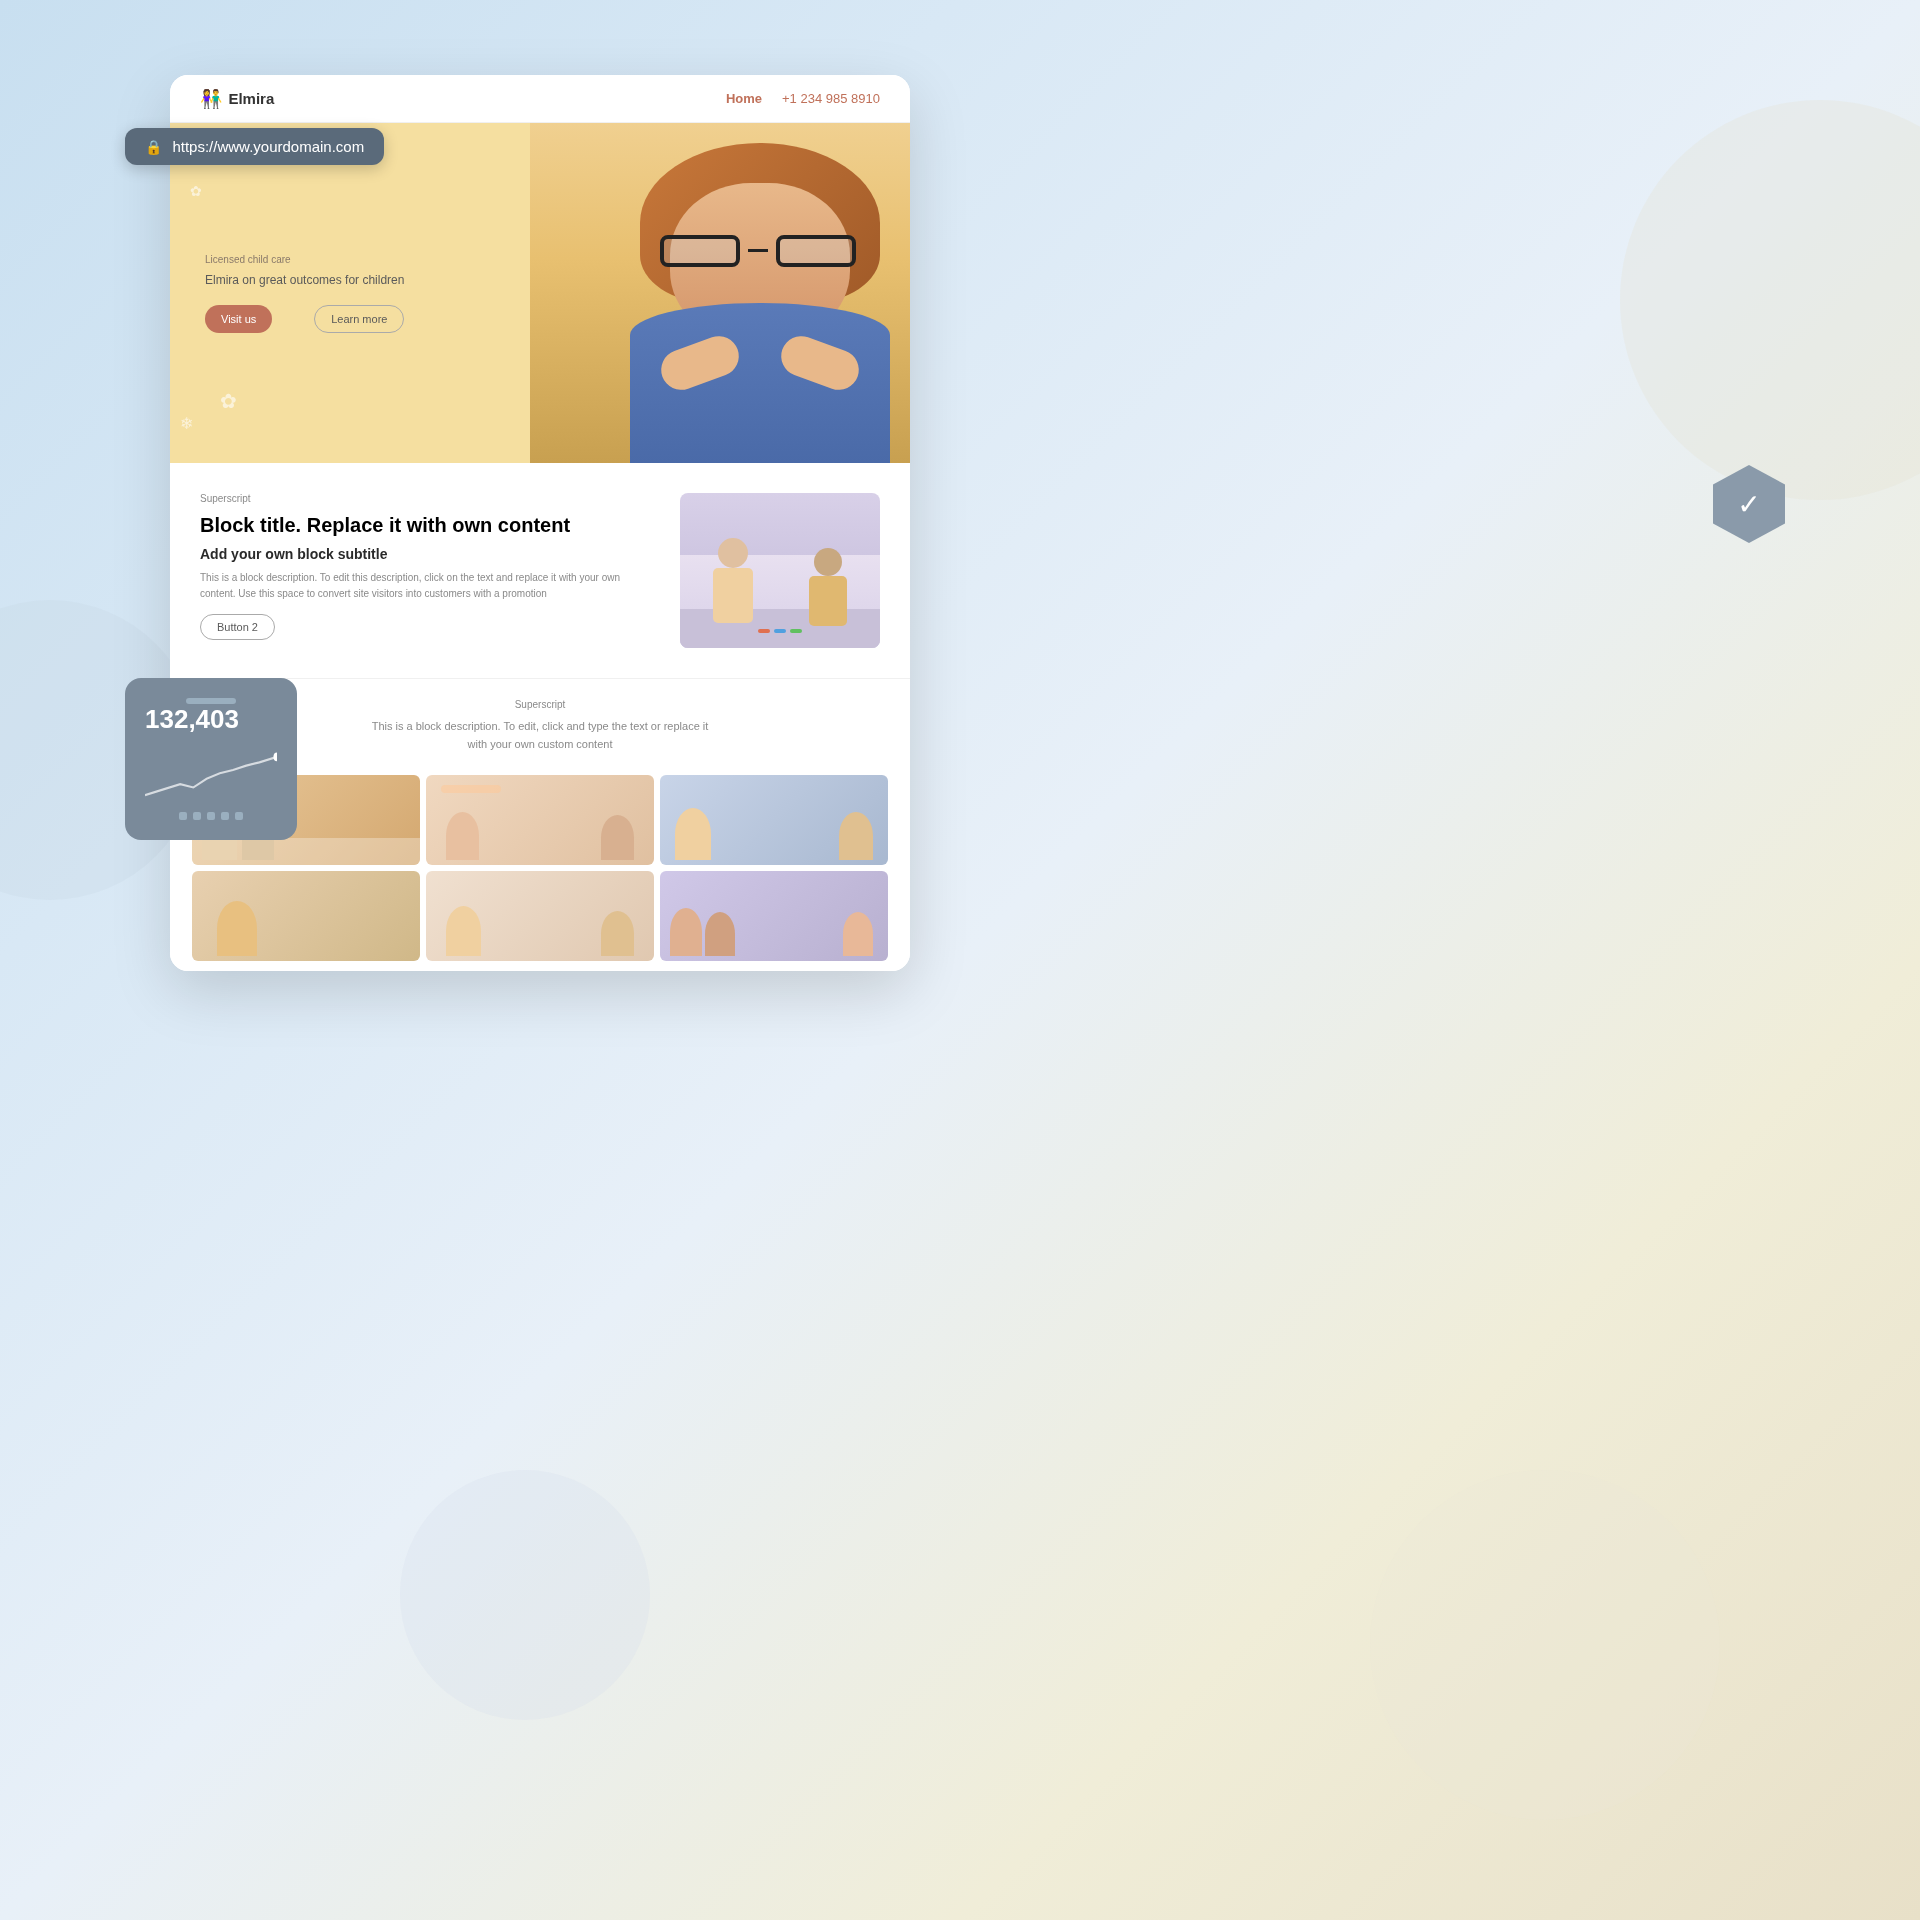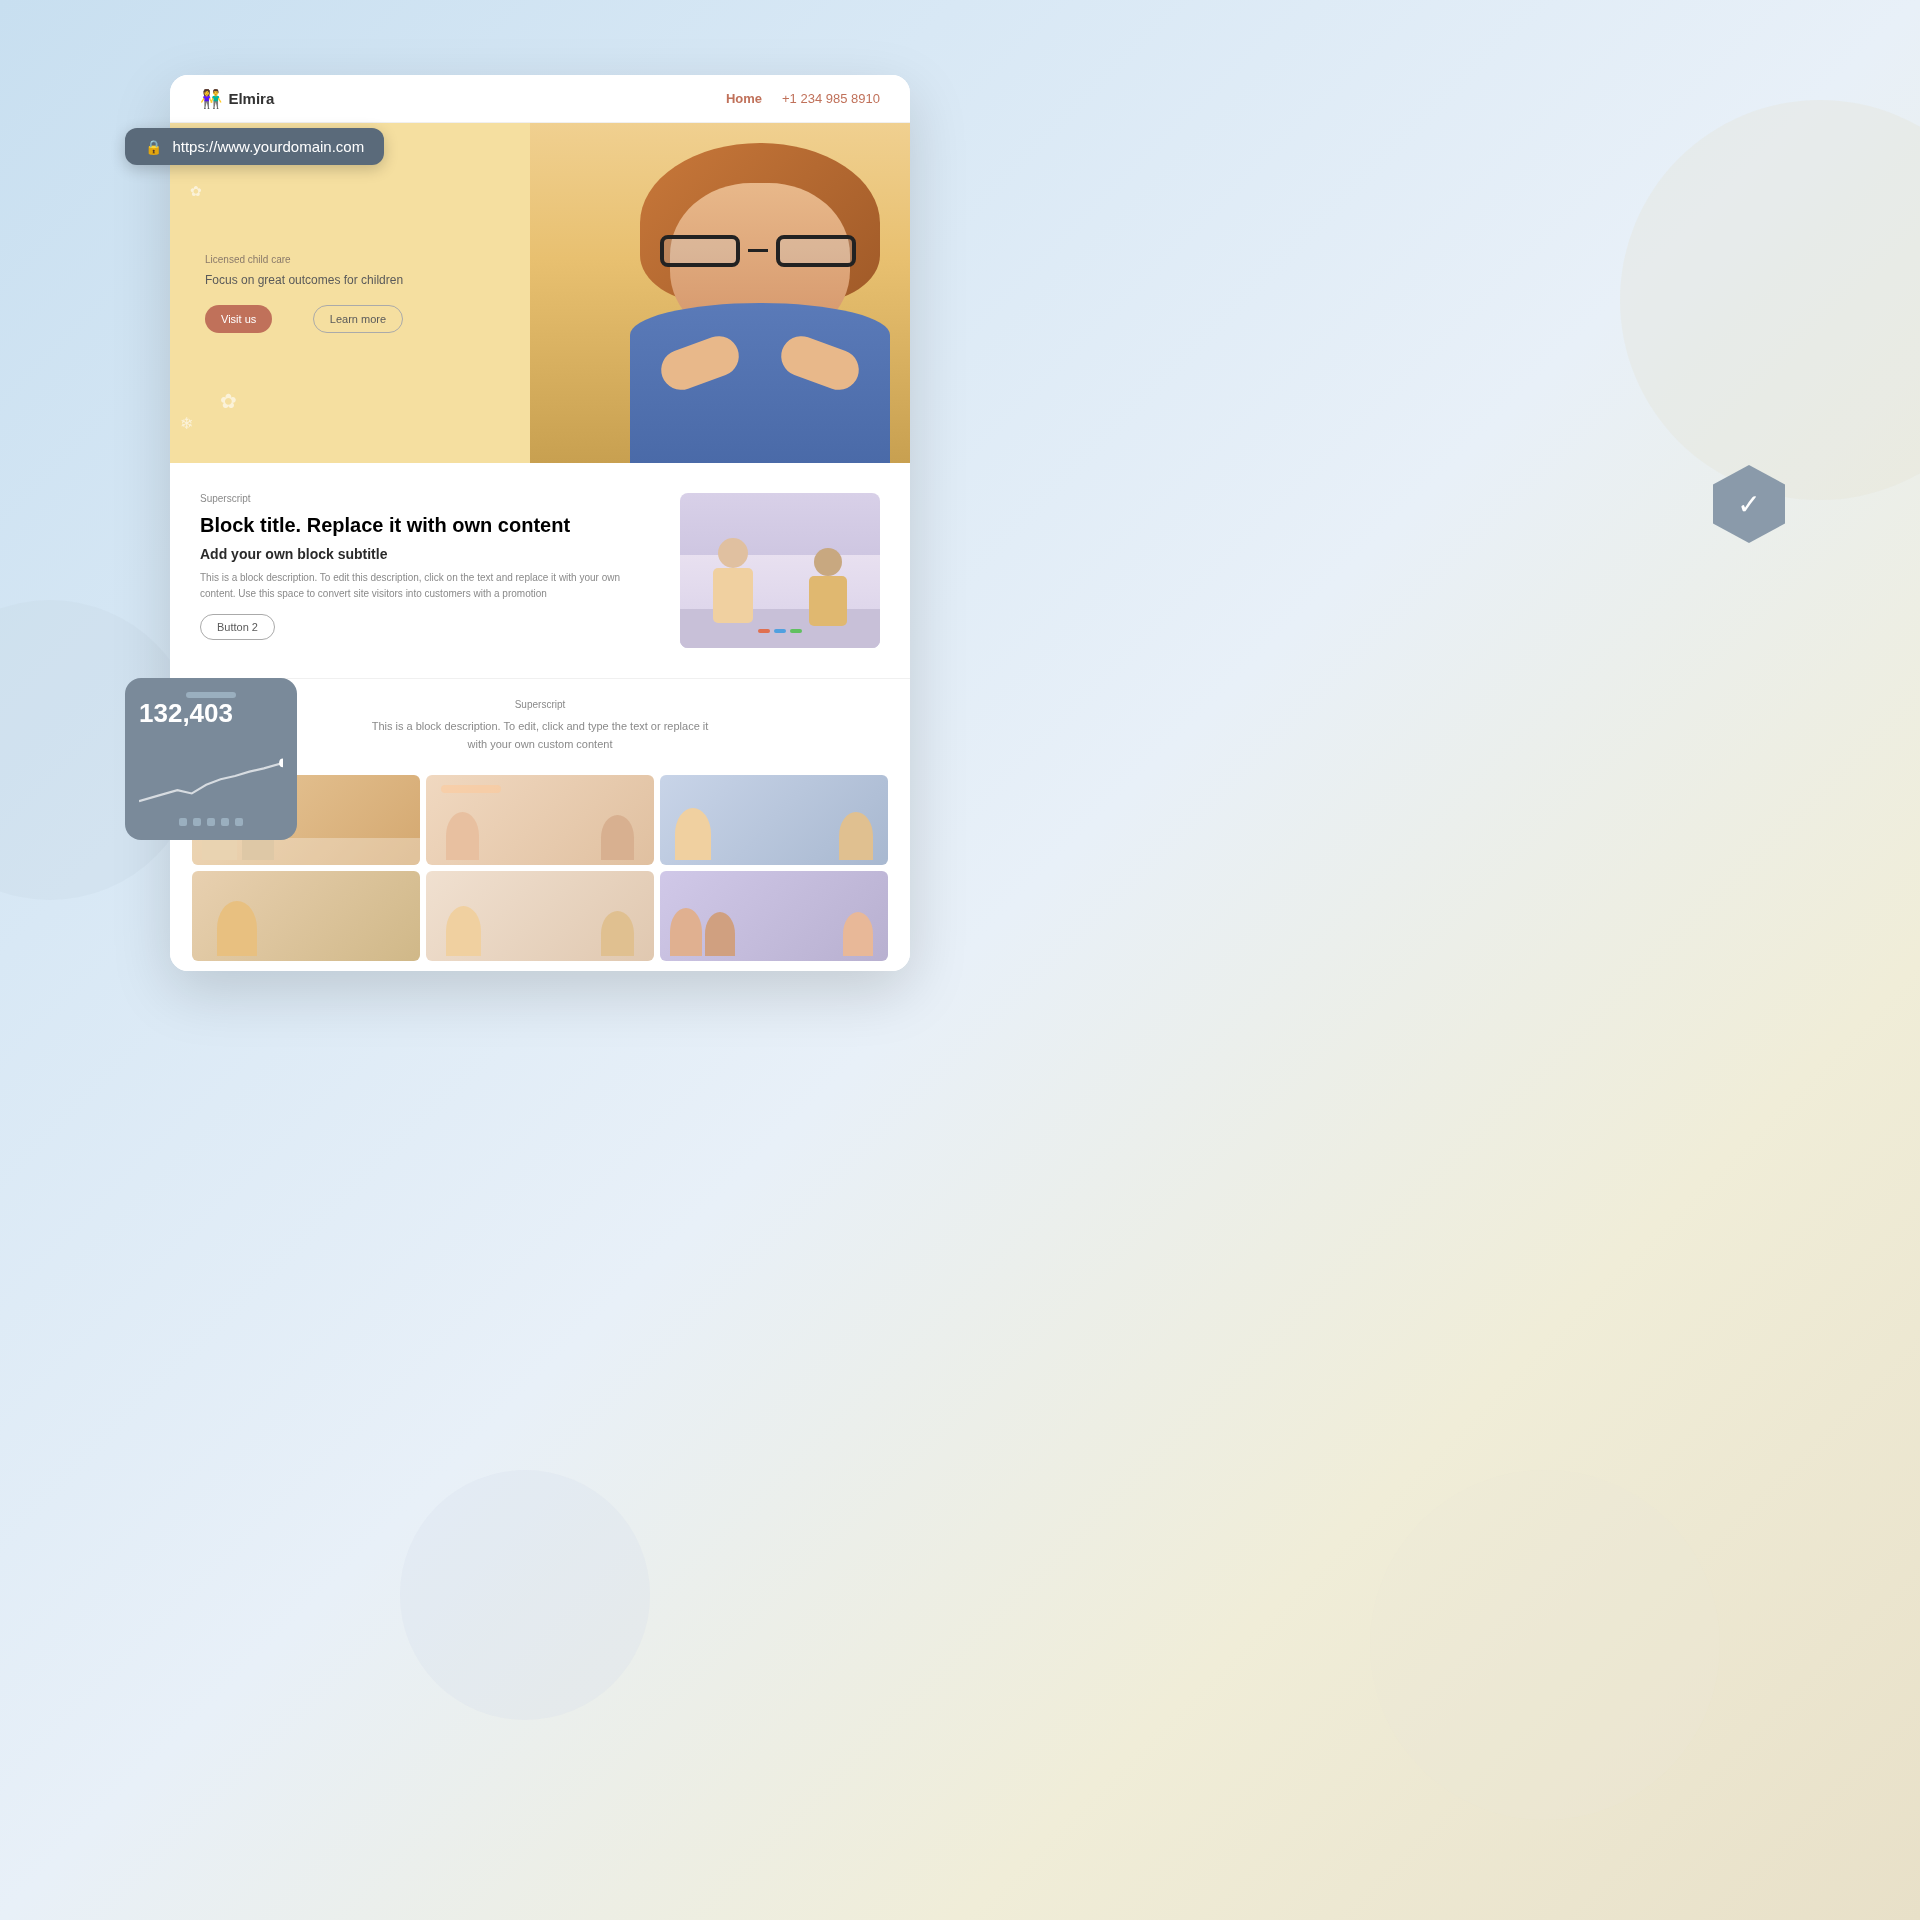--- a/index.html
+++ b/index.html
@@ -69,21 +69,21 @@
 
     
     .stats-card {
       position: absolute;
       top: 678px;
       left: 125px;
       width: 172px;
       height: 162px;
       background: #7a8a9a;
       border-radius: 16px;
-      padding: 14px;
+      padding: 20px;
       z-index: 10;
       display: flex;
       flex-direction: column;
       justify-content: space-between;
     }
     .stats-card .handle {
       width: 50px;
       height: 6px;
       background: #9aafbf;
       border-radius: 3px;
@@ -421,21 +421,21 @@
     <span class="snowflake" style="top:30px; right:60px; font-size:14px;">❄</span>
 
     <svg style="position:absolute; top:5px; right:120px; width:80px; height:80px; opacity:0.6;" viewBox="0 0 80 80">
       <polyline points="10,60 20,25 35,45 40,15 45,45 60,25 70,60" fill="none" stroke="white" stroke-width="2"></polyline>
       <ellipse cx="40" cy="55" rx="8" ry="5" fill="white" stroke="white" stroke-width="1"></ellipse>
       <rect x="10" y="58" width="60" height="6" rx="3" fill="white" opacity="0.7"></rect>
     </svg>
 
     <div class="hero-content">
       <p class="hero-tag">Licensed child care</p>
-      <p class="hero-subtitle">Focus on great outcomes for children</p>
+      <p class="hero-subtitle">Elmira on great outcomes for children</p>
       <div class="hero-buttons">
         <button class="btn-primary">Visit us</button>
         <button class="btn-secondary">Learn more</button>
       </div>
     </div>
 
     <div class="hero-image-area">
       <div style="width:100%; height:100%; background: linear-gradient(to bottom, #f0d090 0%, #e8c070 40%, #c8a050 100%); position:relative; display:flex; align-items:flex-end; justify-content:center;">
 
         <div style="position:absolute; bottom:0; right:20px; width:260px; height:320px;">

